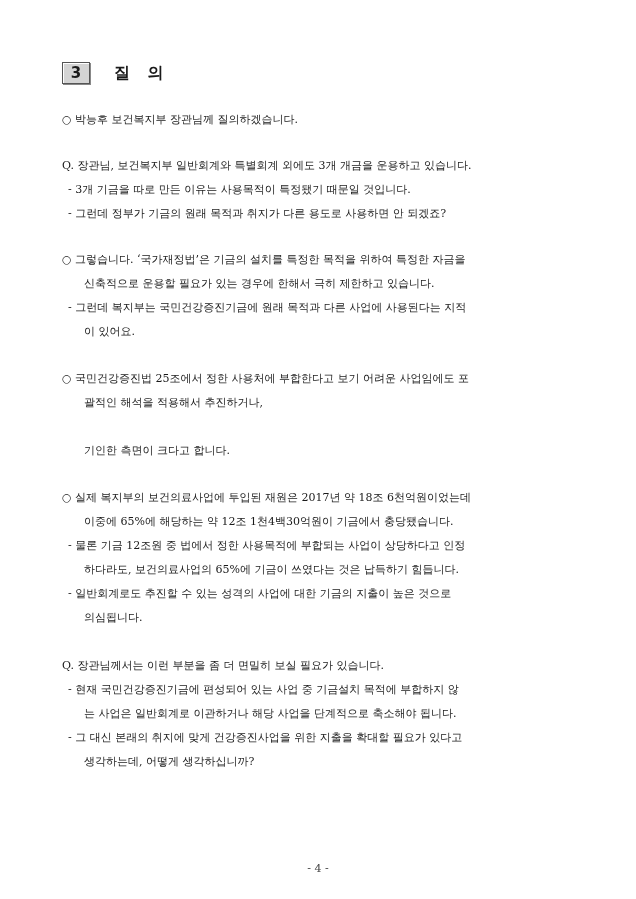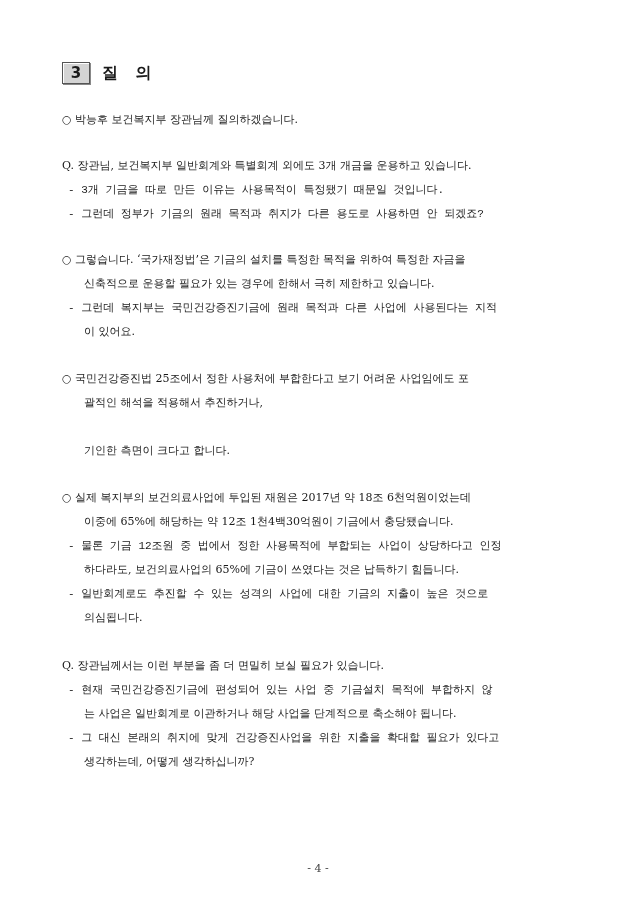--- a/index.html
+++ b/index.html
@@ -10,26 +10,26 @@
   }
   .page { position:absolute; left:0; top:0; width:636px; height:899px; }
   .heading { position:absolute; left:62px; top:62px; display:flex; align-items:center; }
   .num-box {
     width:26px; height:20px; background:#d4d4d4; border:1px solid #555;
     box-shadow: inset 1px 1px 0 #fff, 1px 1px 0 #888;
     font-family:"DejaVu Sans", "Liberation Sans", sans-serif;
     font-weight:bold; font-size:15px; text-align:center; line-height:20px;
   }
   .head-title {
-    margin-left:12px; font-family:"DejaVu Sans", "Liberation Sans", sans-serif;
+    margin-left:24px; font-family:"DejaVu Sans", "Liberation Sans", sans-serif;
     font-weight:bold; font-size:16px; letter-spacing:6px;
   }
   .line { position:absolute; font-size:11px; line-height:20px; white-space:nowrap; }
   .l0 { left:62px; }
-  .l1 { left:68px;font-family:Liberation Mono, monospace; }
+  .l1 { left:68px; }
   .l2 { left:84px; }
   .footer { position:absolute; top:862px; left:0; width:636px; text-align:center; font-size:11px; color:#444; }
 </style>
 </head>
 <body>
 
 <div class="page">
   <div class="heading">
     <div class="num-box">3</div>
     <div class="head-title">질 의</div>

